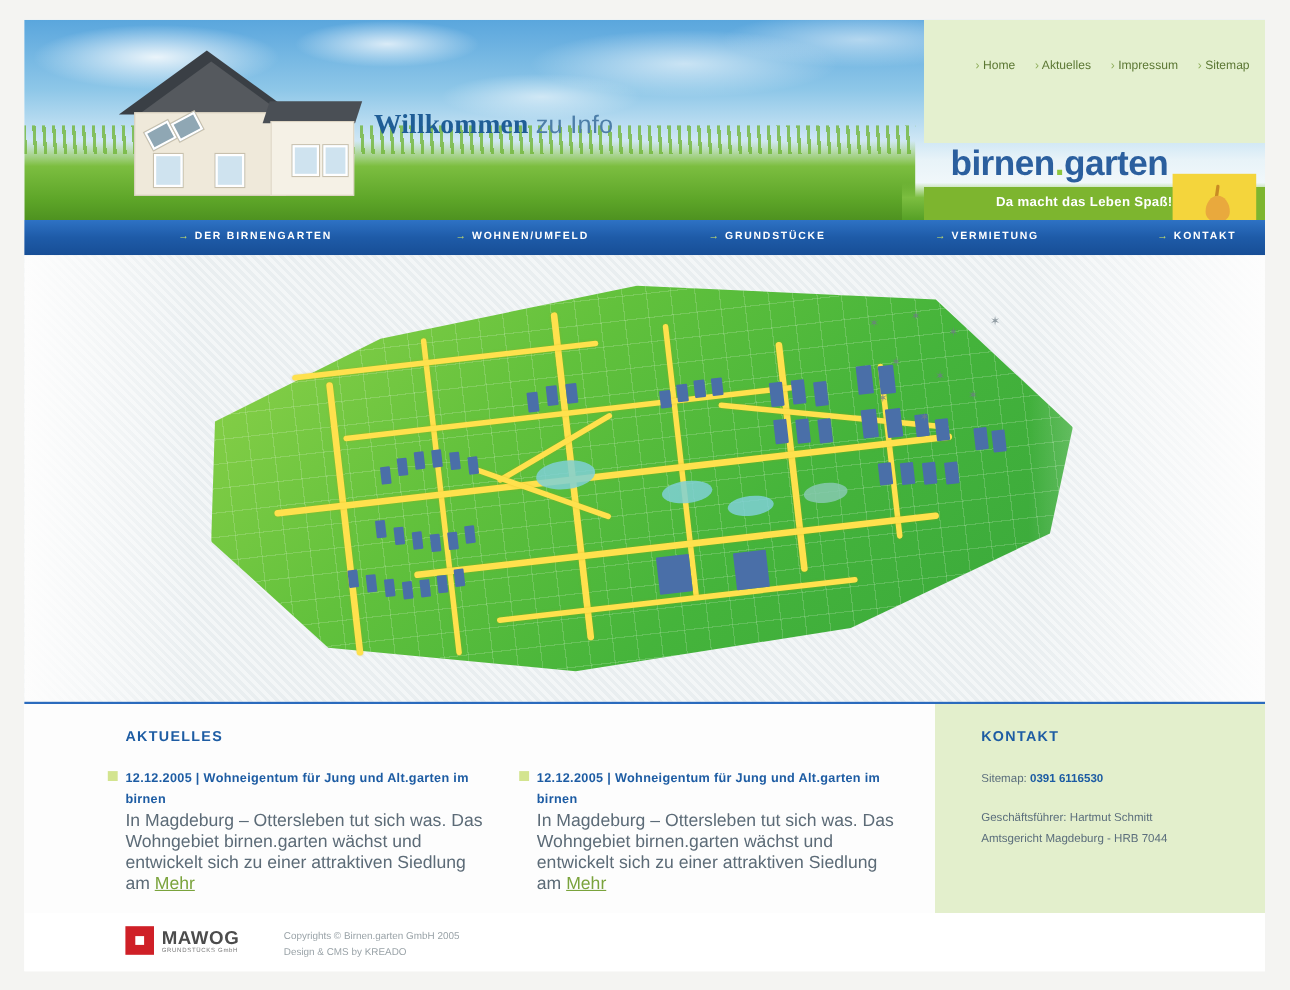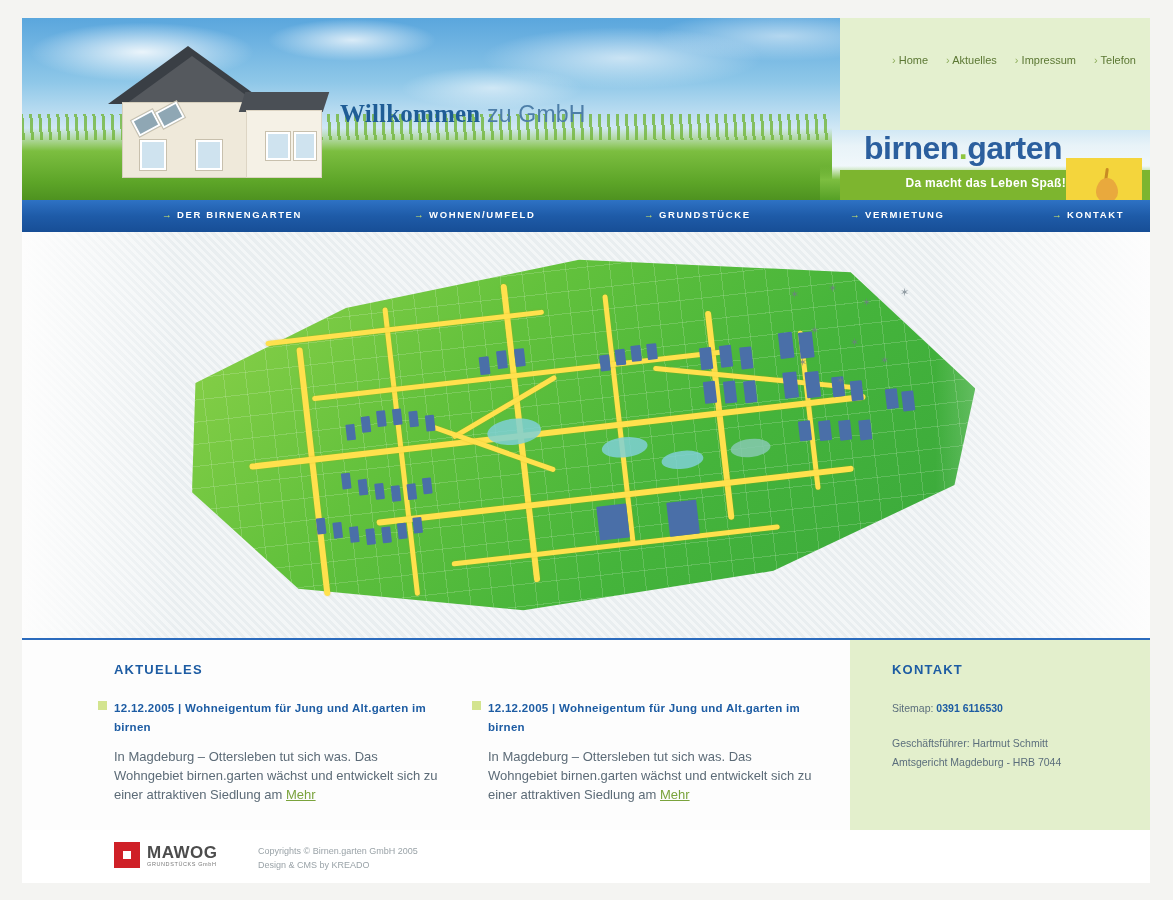--- a/index.html
+++ b/index.html
@@ -370,22 +370,21 @@
     background: #d3e48f;
   }
   .news-title {
     font-size: 11.5px;
     font-weight: bold;
     color: #1d5ca3;
     line-height: 19px;
     letter-spacing: .3px;
   }
   .news-text {
-    margin-top: 10px;
-    font-size: 13px;
+    font-size: 16px;
     color: #5c6b77;
     line-height: 19px;
   }
   .news-text a {
     color: #7aa33c;
     text-decoration: underline;
   }
   .kontaktbox {
     position: absolute;
     right: 0;
@@ -479,30 +478,30 @@
         <div class="win w1"></div>
         <div class="win w2"></div>
         <div class="win w3"></div>
         <div class="win w4"></div>
         <div class="win w5"></div>
         <div class="win w6"></div>
       </div>
 
       <div class="welcome">
         <div class="line1">
-          <b>Willkommen</b><span> zu GmbH</span>
+          <b>Willkommen</b><span> zu Info</span>
         </div>
       </div>
 
       <div class="toprightbg"></div>
       <div class="topnav">
         <a href="#">Home</a>
         <a href="#">Aktuelles</a>
         <a href="#">Impressum</a>
-        <a href="#">Telefon</a>
+        <a href="#">Sitemap</a>
       </div>
 
       <div class="logo">
         <span>birnen</span><span class="dot">.</span><span>garten</span>
       </div>
 
       <div class="claimbar"></div>
       <div class="claim">Da macht das Leben Spaß!</div>
       <div class="pearbox"></div>
       <div class="pear">

